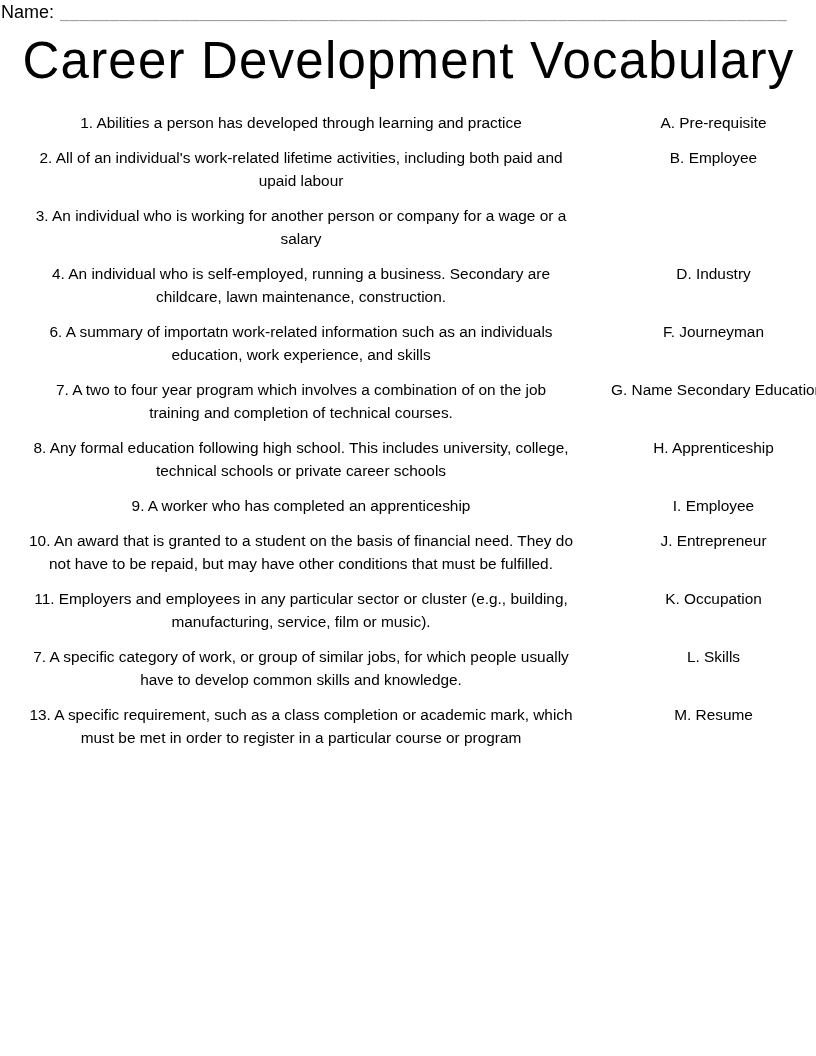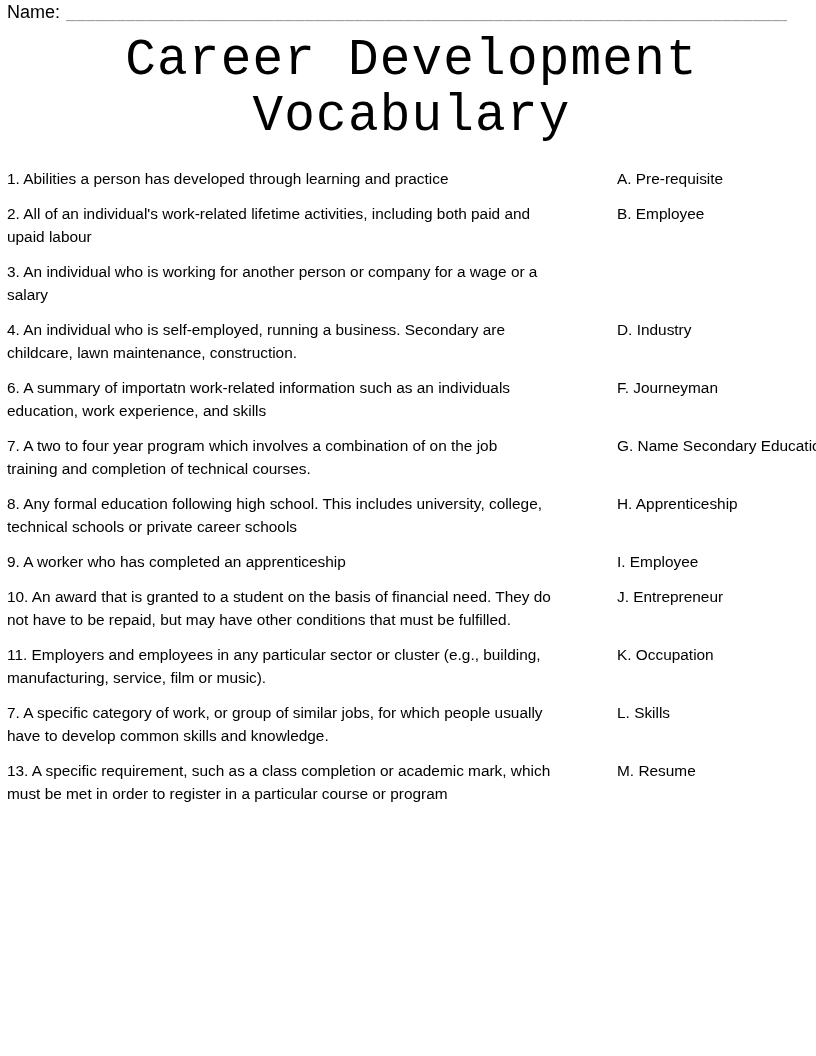--- a/index.html
+++ b/index.html
@@ -6,21 +6,21 @@
     margin: 0;
     padding: 0;
     background: #ffffff;
   }
   .page {
     position: relative;
     width: 816px;
     height: 1056px;
     background: #ffffff;
     box-sizing: border-box;
-    padding-left: 7px;
+    padding-left: 1px;
     overflow: hidden;
     font-family: "Liberation Sans", sans-serif;
     color: #000000;
   }
   .name-row {
     display: flex;
     align-items: baseline;
     font-size: 18px;
     line-height: 22px;
     padding-top: 1px;
@@ -39,24 +39,24 @@
     letter-spacing: 0.5px;
   }
   .title {
     margin: 9px 0 0 0;
     text-align: center;
     font-size: 51px;
     line-height: 56px;
     font-weight: 400;
     letter-spacing: 1.2px;
     color: #000000;
-    font-family: Liberation Mono, monospace;
   }
   .rows {
     margin-top: 22px;
+    text-align: center;
   }
   .row {
     display: grid;
     grid-template-columns: 600px 1fr;
     column-gap: 10px;
     margin-bottom: 12px;
     font-size: 15.4px;
     line-height: 23px;
   }
   .row p {

